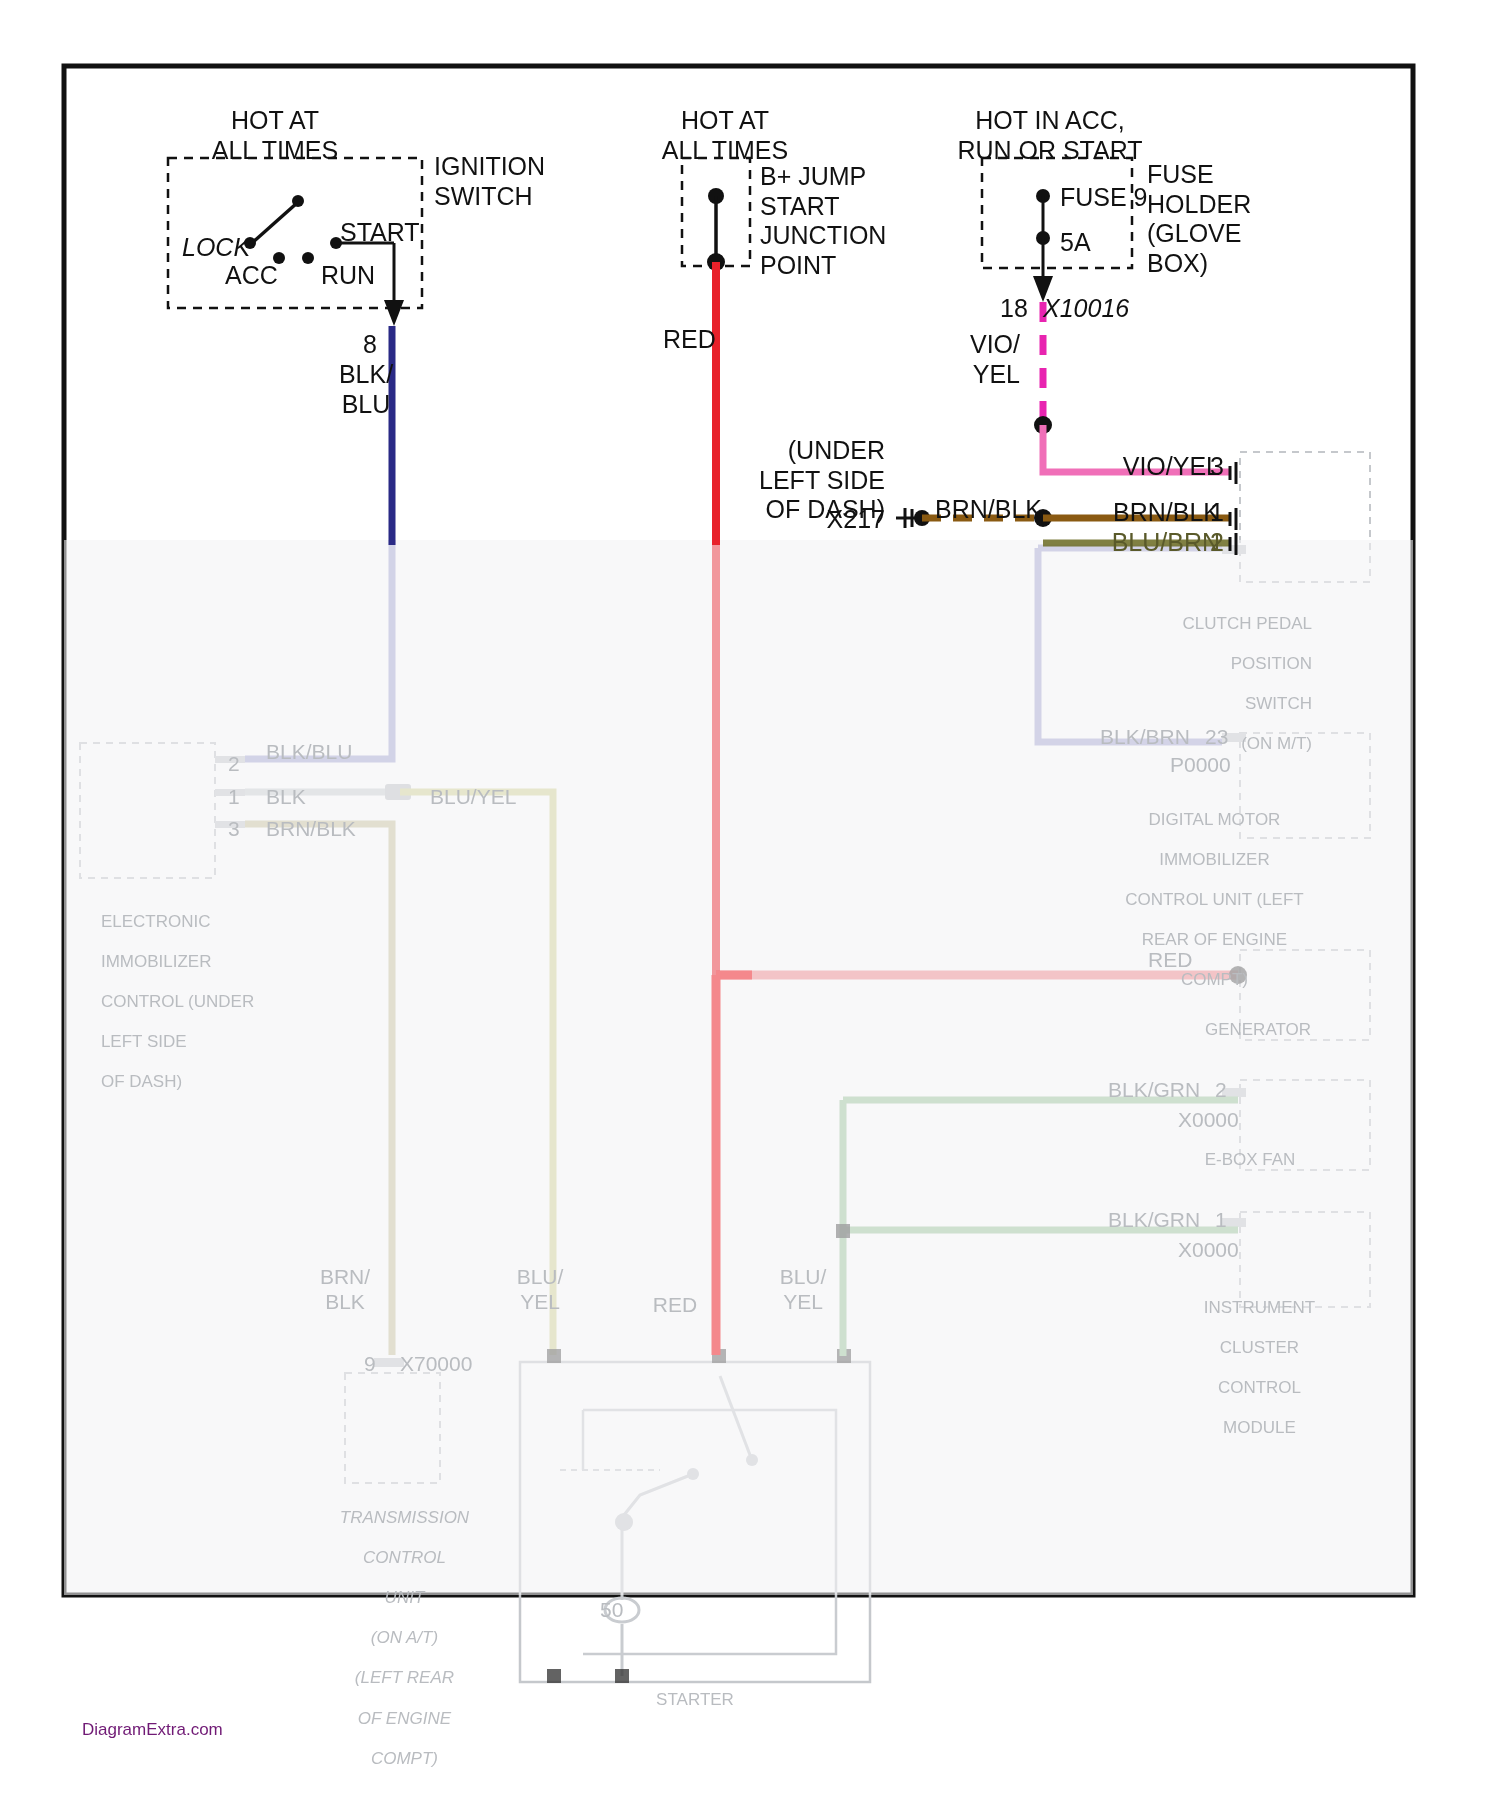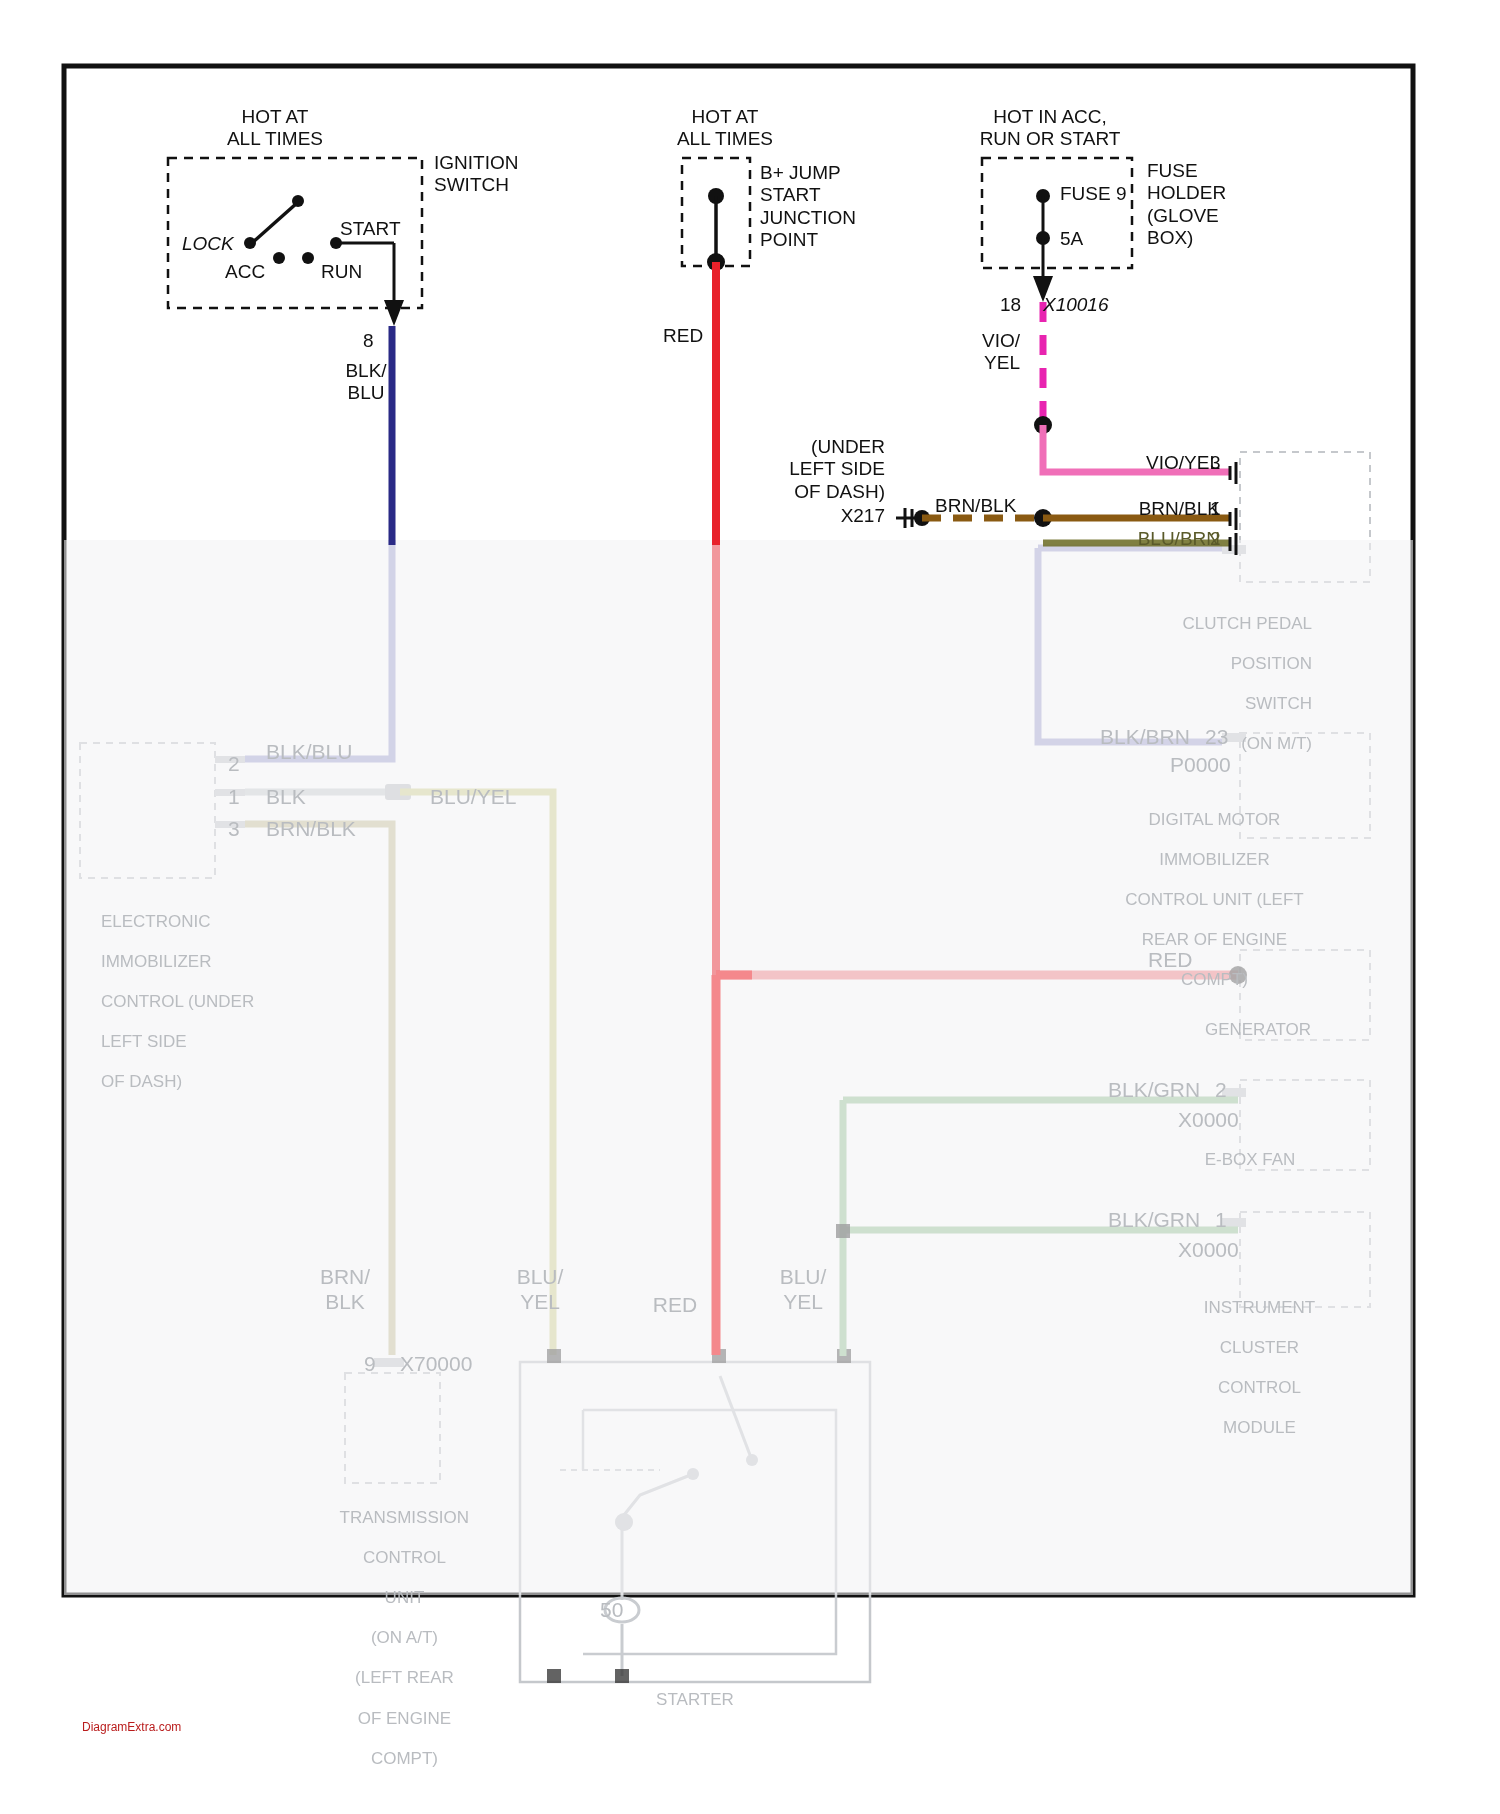--- a/index.html
+++ b/index.html
@@ -26,32 +26,32 @@
     width: 1500px;
     height: 1814px;
   }
   .lbl {
     position: absolute;
     font-family: "Liberation Sans", sans-serif;
     color: #111111;
     white-space: pre;
     line-height: 1.18;
   }
-  .lbl.big { font-size: 19px; }
+  .lbl.big { font-size: 25px; }
   .lbl.mid { font-size: 17px; }
   .lbl.sm  { font-size: 21px; }
   .lbl.c { text-align: center; }
   .lbl.r { text-align: right; }
   .fade {
     color: #b9bcc0;
   }
   .watermark {
     position: absolute;
-    font-size: 12px;
-    color: #b91c1c;
+    font-size: 17px;
+    color: #701a75;
     font-family: "Liberation Sans", sans-serif;
   }
 </style>
 </head>
 <body>
 
 <div id="root">
 
   <svg class="svg-layer" viewBox="0 0 1500 1814">
 
@@ -279,21 +279,21 @@
     <span>ELECTRONIC</span><br>
     <span>IMMOBILIZER</span><br>
     <span>CONTROL (UNDER</span><br>
     <span>LEFT SIDE</span><br>
     <span>OF DASH)</span>
   </div>
 
   <div class="lbl sm c fade" style="left:310px; top:1265px; width:70px;"><span>BRN/</span><br><span>BLK</span></div>
   <div class="lbl sm fade" style="left:364px; top:1352px;">9</div>
   <div class="lbl sm fade" style="left:400px; top:1352px;">X70000</div>
-  <div class="lbl mid c fade" style="left:300px; top:1488px; width:190px;">
+  <div class="lbl mid c fade" style="left:300px; top:1488px; width:190px;font-style:italic;">
     <span>TRANSMISSION</span><br>
     <span>CONTROL</span><br>
     <span>UNIT</span><br>
     <span>(ON A/T)</span><br>
     <span>(LEFT REAR</span><br>
     <span>OF ENGINE</span><br>
     <span>COMPT)</span>
   </div>
 
   <div class="lbl sm c fade" style="left:505px; top:1265px; width:70px;"><span>BLU/</span><br><span>YEL</span></div>

